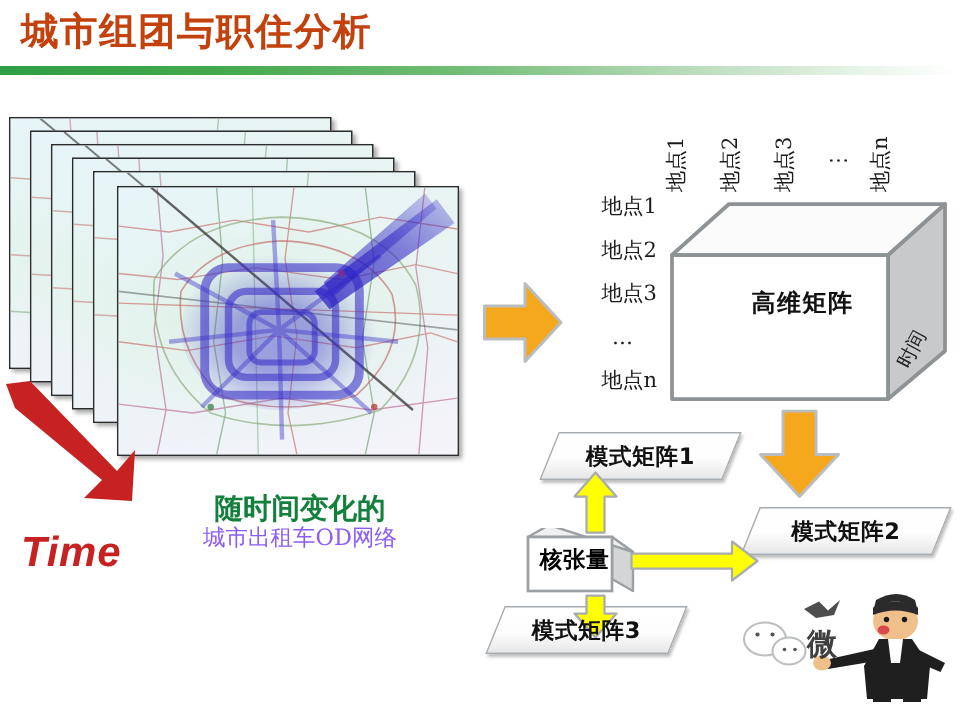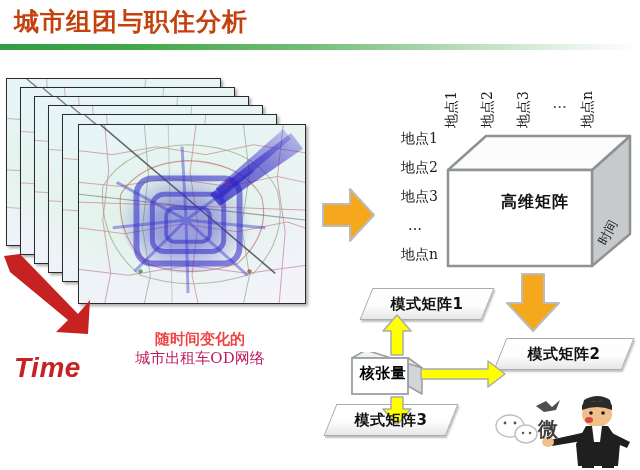--- a/index.html
+++ b/index.html
@@ -76,26 +76,26 @@
   }
   #map-caption {
     position: absolute;
     left: 95px; top: 330px;
     width: 210px;
     text-align: center;
     line-height: 19px;
   }
   #map-caption .cap-l1 {
     display: block;
-    font-size: 15px; font-weight: bold; color: #ef4444;
+    font-size: 19px; font-weight: bold; color: #15803d;
     font-family: "DejaVu Sans", sans-serif;
   }
   #map-caption .cap-l2 {
     display: block;
-    font-size: 15px; color: #be185d;
+    font-size: 15px; color: #8b5cf6;
     font-family: "DejaVu Serif", serif;
   }
 
   
   #arrow-to-cube {
     position: absolute;
     left: 322px; top: 186px;
     width: 54px; height: 58px;
   }
   #arrow-cube-to-decomp {

